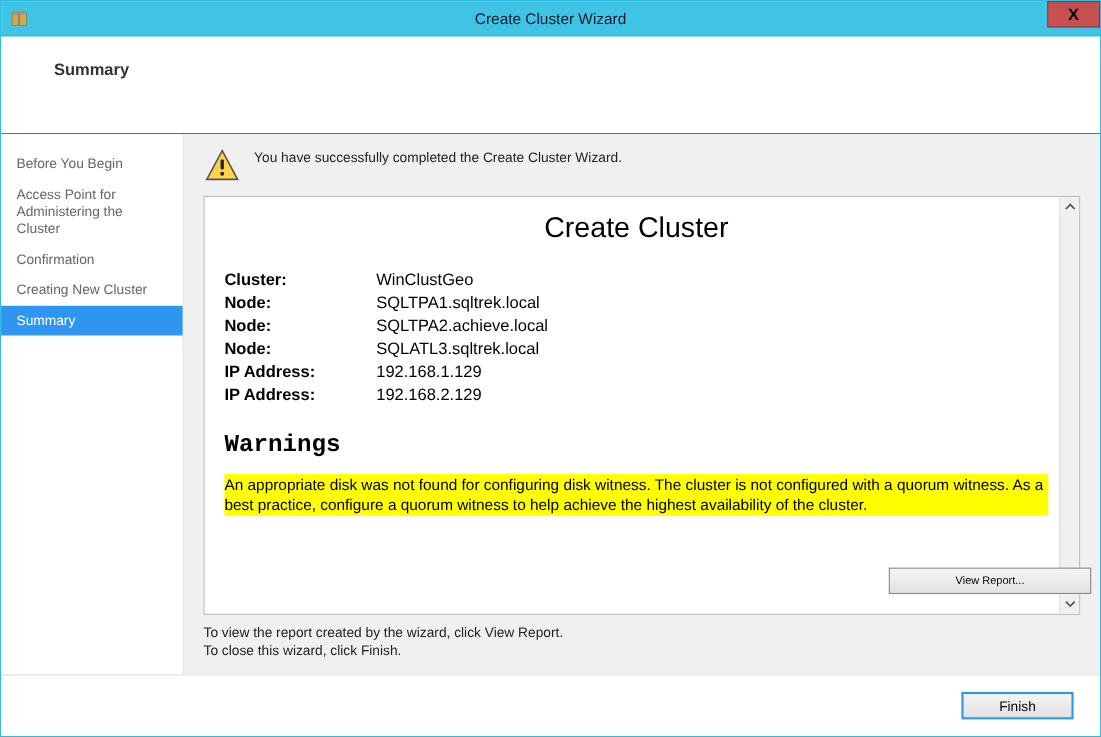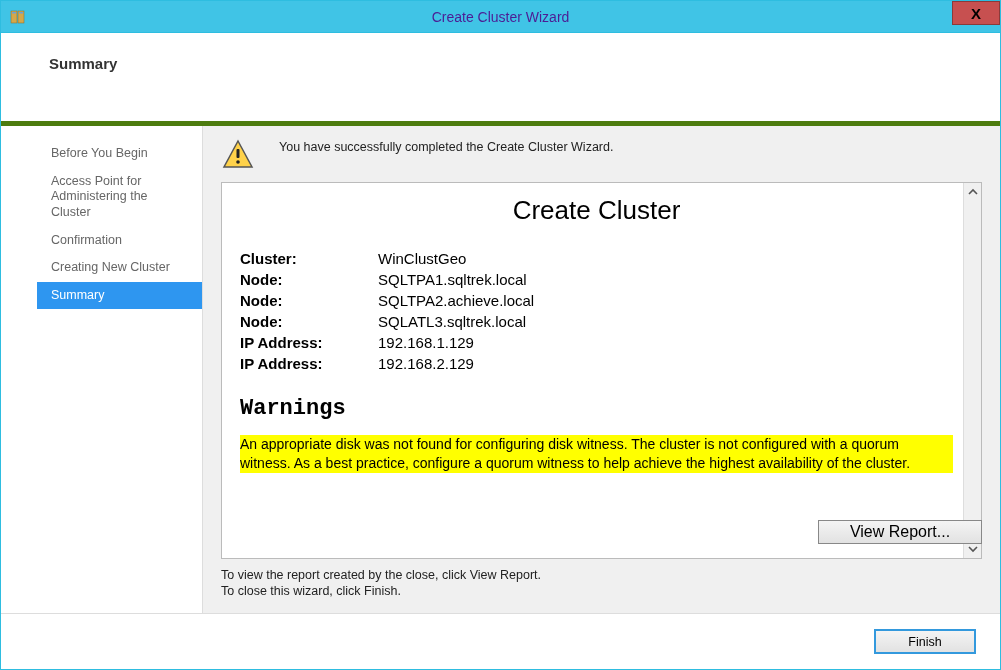--- a/index.html
+++ b/index.html
@@ -33,21 +33,21 @@
     .titlebar-icon {
       width: 20px;
       height: 20px;
       margin-left: 8px;
     }
     .titlebar-title {
       position: absolute;
       left: 50%;
       transform: translateX(-50%);
       font-size: 14px;
-      color: #4c1d95;
+      color: #0f172a;
     }
     .close-btn {
       position: absolute;
       right: 0;
       top: 0;
       width: 48px;
       height: 24px;
       background: #c75050;
       border: 1px solid #8b3a3a;
       display: flex;
@@ -65,22 +65,21 @@
       background: #fff;
     }
     .header-title {
       font-size: 15px;
       font-weight: bold;
       color: #333;
     }
     .content-row {
       flex: 1;
       display: flex;
-      border-top: 5px solid #4d7c0f;
-      padding-left: 36px;
+      border-top: 1px solid #4d7c0f;
     }
     .sidebar {
       width: 166px;
       background: #fff;
       border-right: 1px solid #ddd;
       padding-top: 14px;
     }
     .sidebar-item {
       padding: 6px 14px 6px 14px;
       font-size: 12.5px;
@@ -96,21 +95,21 @@
       flex: 1;
       background: #f0f0f0;
       padding: 12px 18px 14px 18px;
       display: flex;
       flex-direction: column;
       position: relative;
     }
     .completion-row {
       display: flex;
       align-items: flex-start;
-      gap: 24px;
+      gap: 12px;
       margin-bottom: 10px;
     }
     .warn-icon {
       width: 34px;
       height: 34px;
     }
     .completion-text {
       font-size: 12.5px;
       color: #222;
       padding-top: 2px;
@@ -182,27 +181,27 @@
       line-height: 1.35;
     }
     .footer-hints {
       font-size: 12.5px;
       color: #222;
       margin-top: 8px;
       line-height: 1.3;
     }
     .view-report-btn {
       position: absolute;
-      right: 18px;
+      right: 8px;
       top: 394px;
-      width: 164px;
+      width: 184px;
       height: 24px;
       background: linear-gradient(#f4f4f4, #e2e2e2);
       border: 1px solid #888;
-      font-size: 16px;
+      font-size: 10px;
       cursor: pointer;
     }
     .bottom-bar {
       height: 56px;
       border-top: 1px solid #ddd;
       display: flex;
       justify-content: flex-end;
       align-items: center;
       padding-right: 24px;
       background: #fff;
@@ -294,21 +293,21 @@
           </div>
           <div class="scroll-arrow down">
             <svg width="10" height="10" viewBox="0 0 10 10">
                 <polyline points="1,3 5,7 9,3" fill="none" stroke="#555" stroke-width="1.6"></polyline>
               </svg>
           </div>
         </div>
       </div>
 
       <div class="footer-hints">
-        <div>To view the report created by the close, click View Report.</div>
+        <div>To view the report created by the wizard, click View Report.</div>
         <div>To close this wizard, click Finish.</div>
       </div>
 
       <button class="view-report-btn">View Report...</button>
     </div>
   </div>
 
   <div class="bottom-bar">
     <button class="finish-btn">Finish</button>
   </div>

